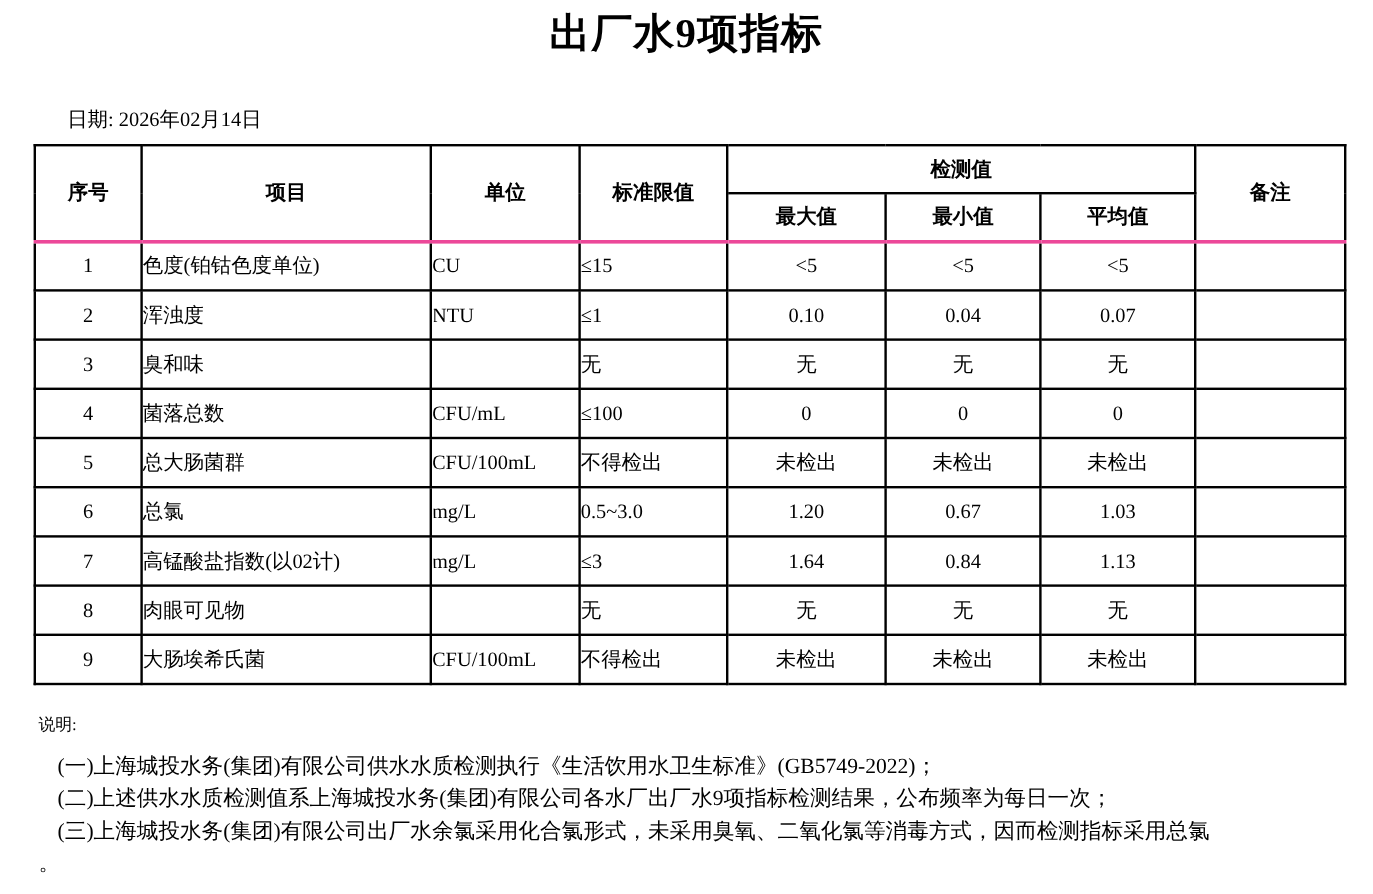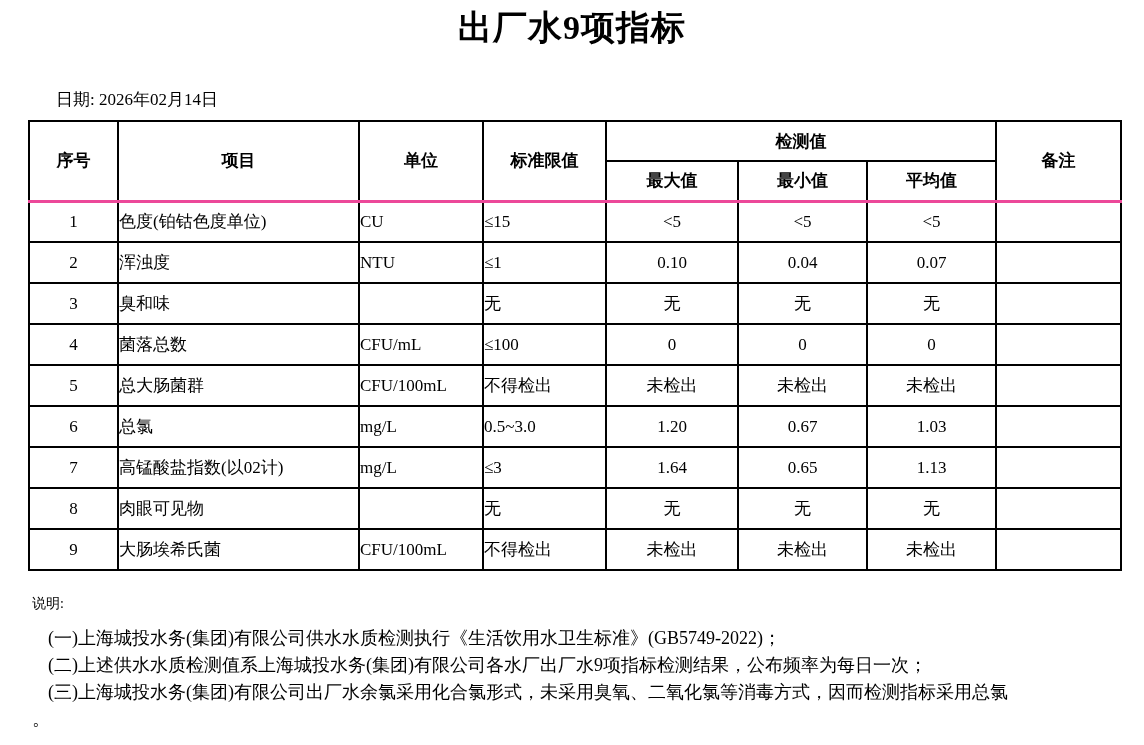--- a/index.html
+++ b/index.html
@@ -44,21 +44,21 @@
   }
   table.report thead th {
     font-weight: 700;
     text-align: center;
   }
   table.report thead tr { height: 40px; }
   table.report tbody tr { height: 41px; }
   table.report thead th.bottom-edge { border-bottom: 3px solid #ec4899; }
   td.c-no     { text-align: center; }
   td.c-item   { text-align: left; padding-left: 5px; }
-  td.c-unit   { text-align: left; padding-left: 4px; }
+  td.c-unit   { text-align: left; padding-left: 4px; border-radius: 19px; }
   td.c-limit  { text-align: left; padding-left: 5px; }
   td.c-val    { text-align: center; }
   td.c-remark { }
   .notes-heading {
     margin: 24px 0 0 32px;
     font-size: 14px;
   }
   .notes-list {
     margin: 12px 0 0 48px;
     font-size: 18px;
@@ -168,21 +168,21 @@
         <td class="c-val">0.67</td>
         <td class="c-val">1.03</td>
         <td class="c-remark"></td>
       </tr>
       <tr>
         <td class="c-no">7</td>
         <td class="c-item">高锰酸盐指数(以02计)</td>
         <td class="c-unit">mg/L</td>
         <td class="c-limit">≤3</td>
         <td class="c-val">1.64</td>
-        <td class="c-val">0.65</td>
+        <td class="c-val">0.84</td>
         <td class="c-val">1.13</td>
         <td class="c-remark"></td>
       </tr>
       <tr>
         <td class="c-no">8</td>
         <td class="c-item">肉眼可见物</td>
         <td class="c-unit"></td>
         <td class="c-limit">无</td>
         <td class="c-val">无</td>
         <td class="c-val">无</td>

